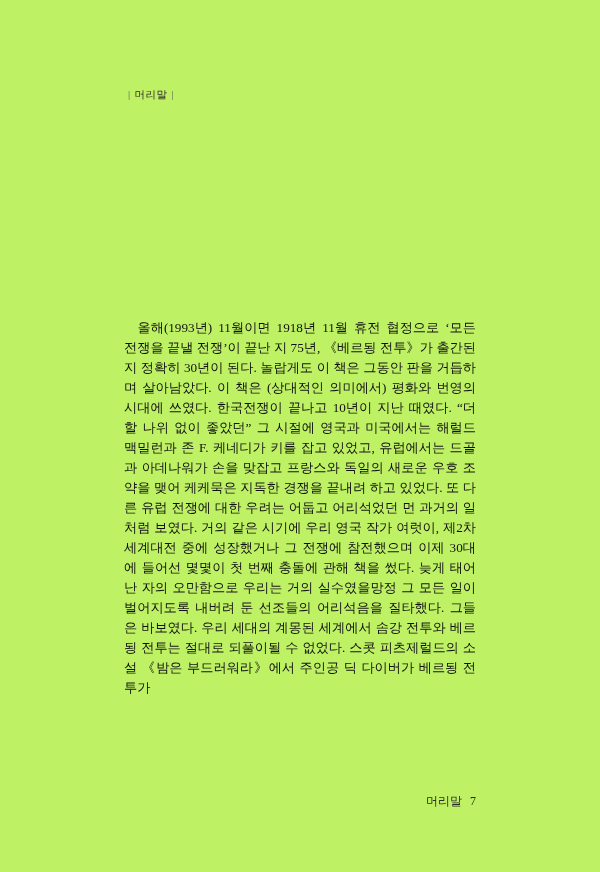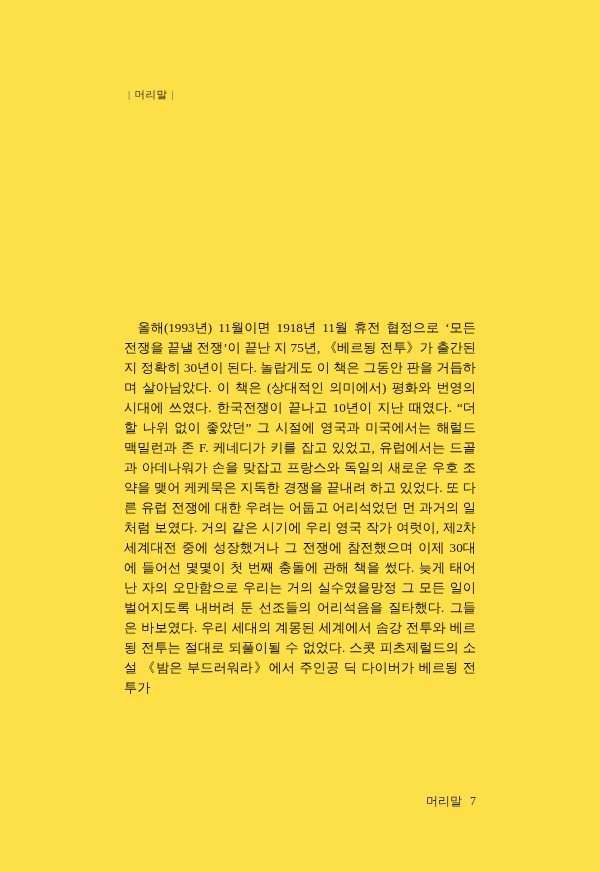--- a/index.html
+++ b/index.html
@@ -14,21 +14,21 @@
     color: #000000;
     position: relative;
     overflow: hidden;
   }
   .page {
     position: absolute;
     top: 0;
     left: 0;
     width: 600px;
     height: 872px;
-    background: #fde047;
+    background: #bef264;
   }
   .running-head {
     position: absolute;
     top: 88px;
     left: 124px;
     font-size: 10.5px;
     letter-spacing: 0.5px;
     color: #2b2b2b;
     white-space: nowrap;
   }

